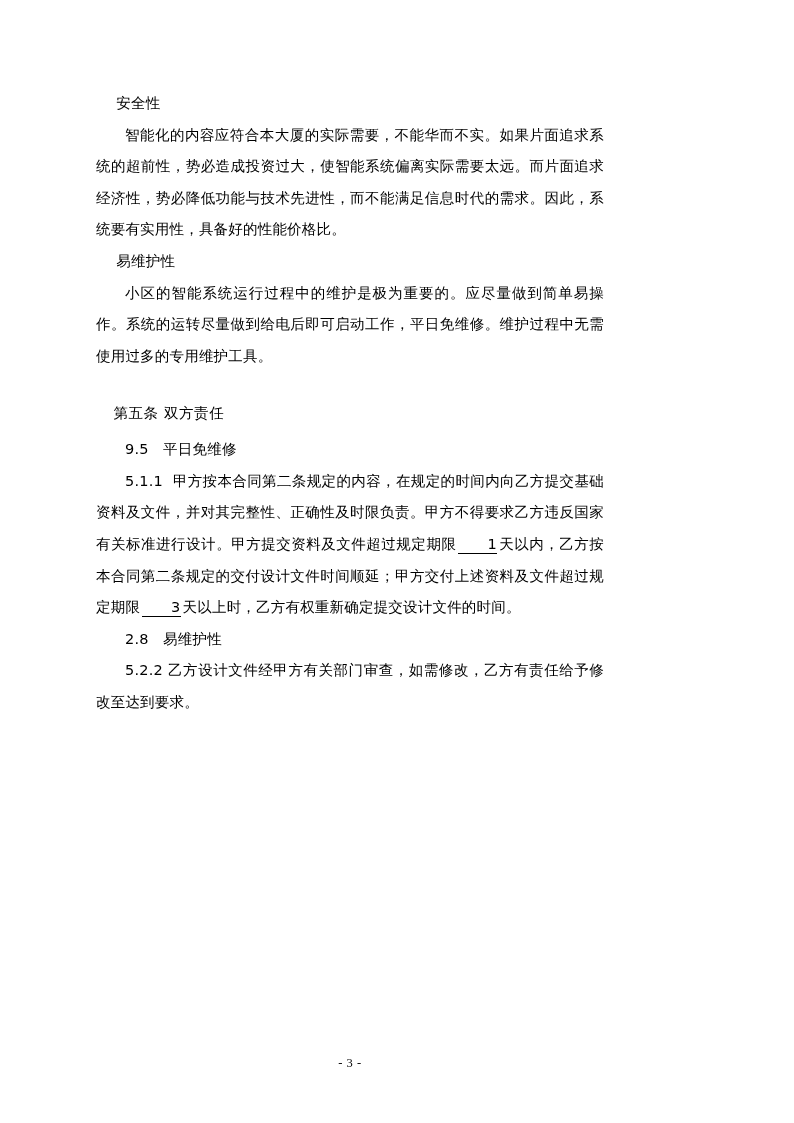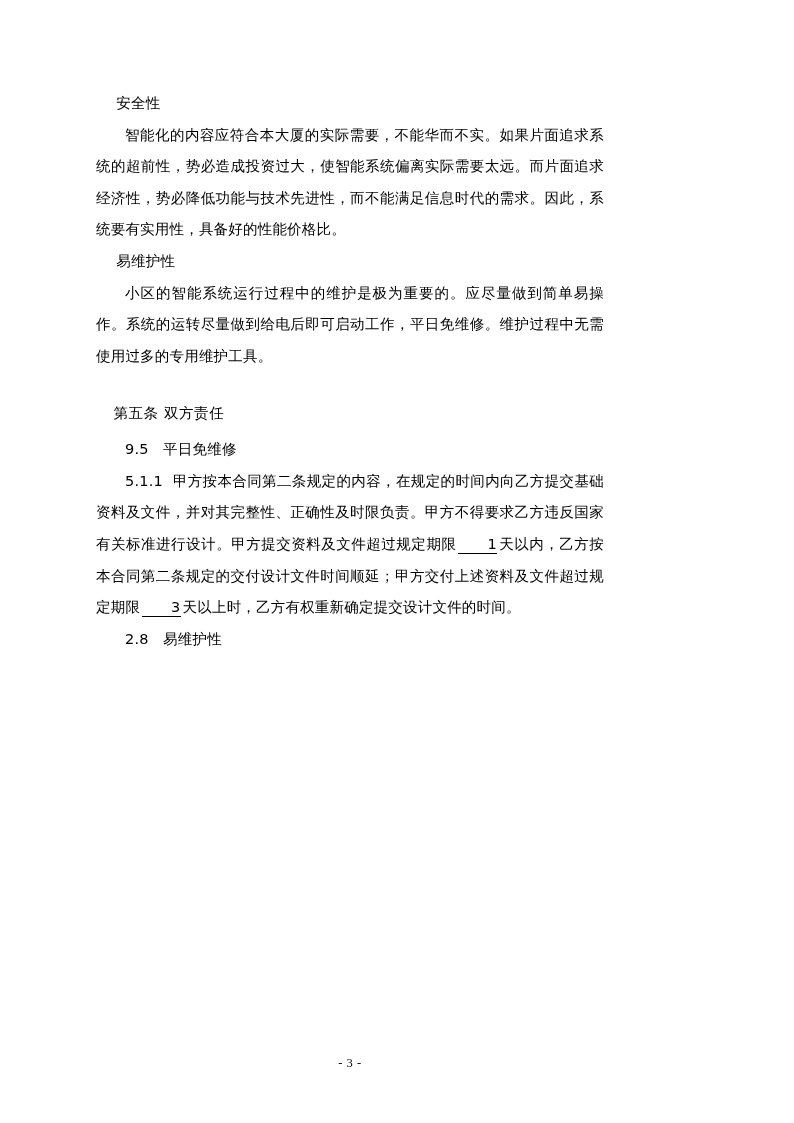--- a/index.html
+++ b/index.html
@@ -91,17 +91,21 @@
 
 
 
     <p class="indent2">
       <span>2.8</span>
       <span>&nbsp;</span>
       <span>易维护性</span>
     </p>
 
 
+    <p class="indent2">
+      <span>5.2.2</span>
+      <span>乙方设计文件经甲方有关部门审查，如需修改，乙方有责任给予修改至达到要求。</span>
+    </p>
 
   </div>
 
   <div class="footer">- 3 -</div>
 </div>
 
 </body></html>

